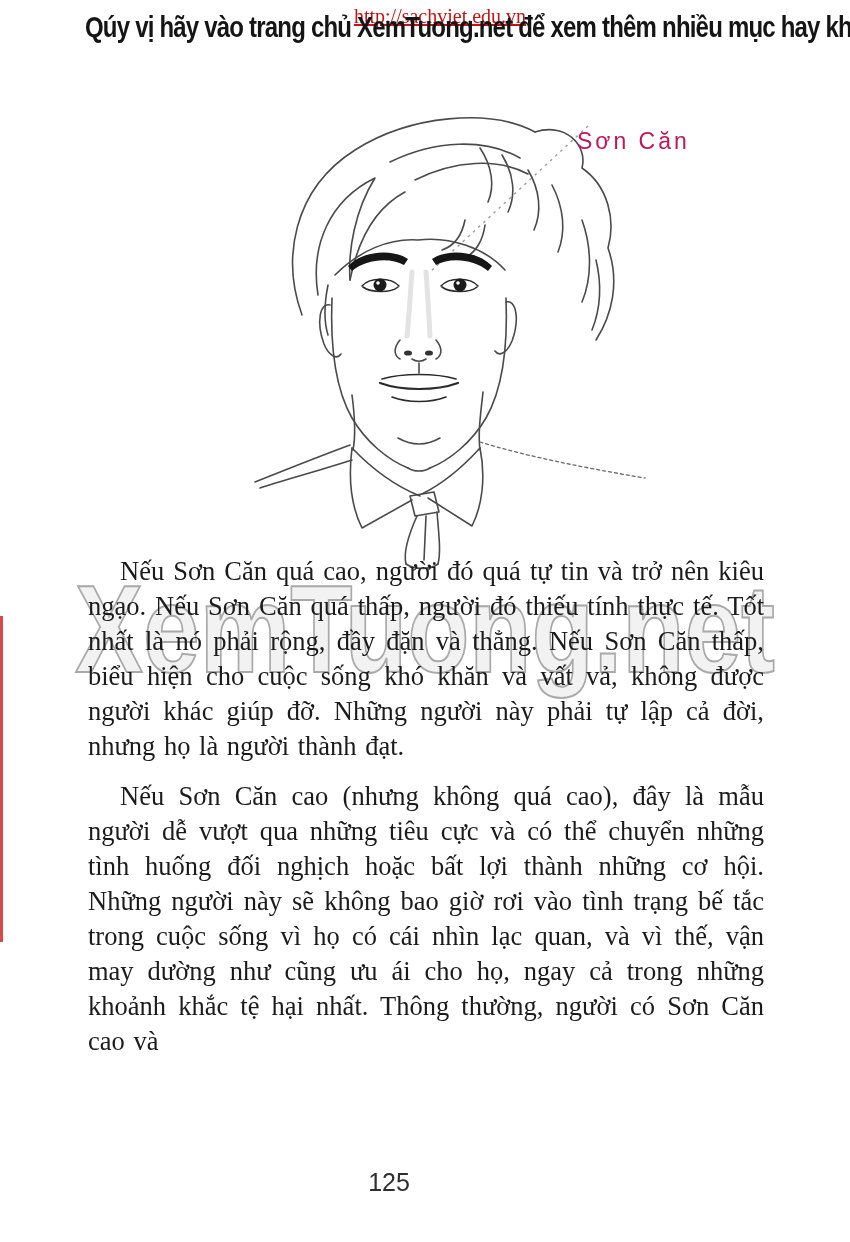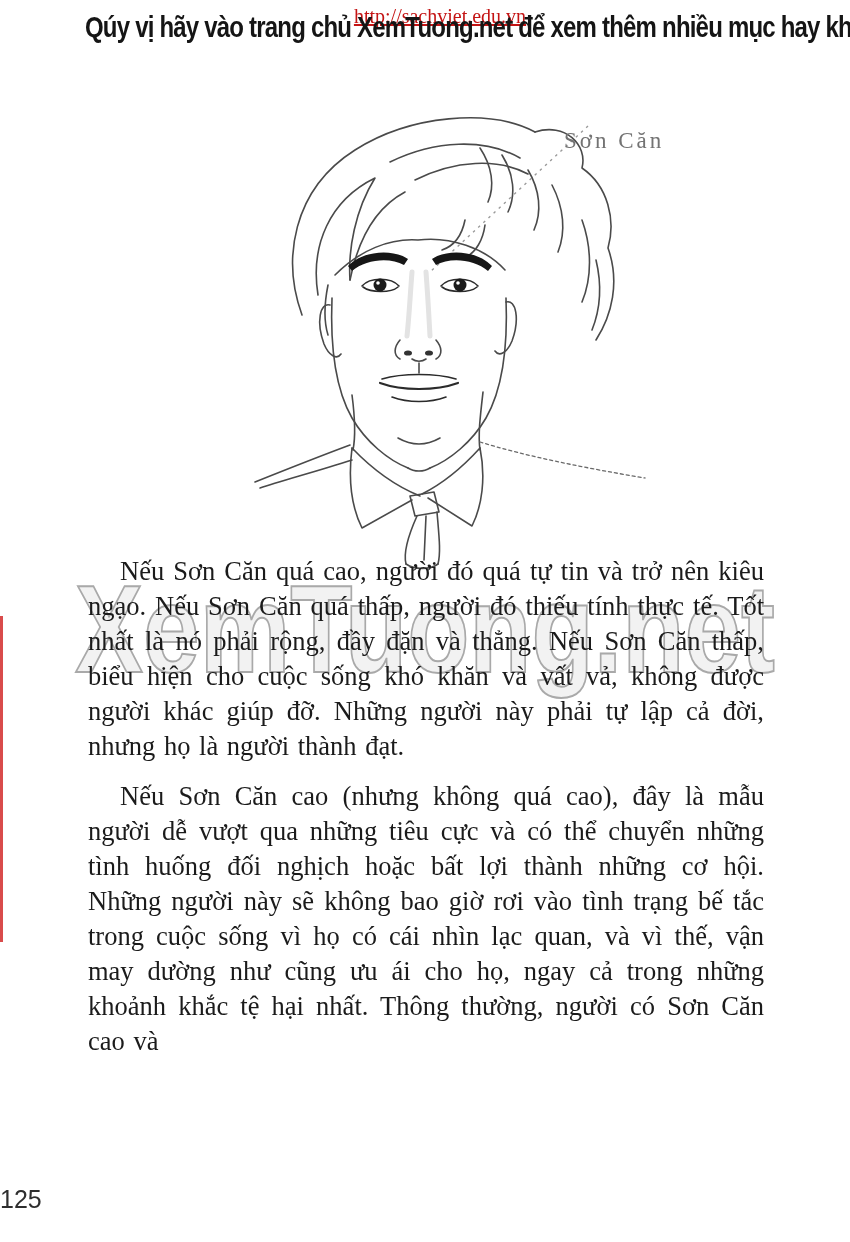--- a/index.html
+++ b/index.html
@@ -28,47 +28,47 @@
     letter-spacing:-1px;
     color:#151515;
     transform:scaleX(0.80);
     transform-origin:center top;
     z-index:2;
     white-space:nowrap;
   }
   
   .figure-svg{position:absolute;left:240px;top:100px;width:460px;height:470px;z-index:2;}
   .figure-label{
-    position:absolute;left:564px;top:128px;
-    font-family:Liberation Serif, serif;
+    position:absolute;left:577px;top:128px;
+    font-family:Liberation Sans, sans-serif;
     font-size:23px;letter-spacing:3px;
-    color:#737373;z-index:3;white-space:nowrap;
+    color:#be185d;z-index:3;white-space:nowrap;
   }
   
   .watermark{position:absolute;left:62px;top:552px;width:726px;height:158px;z-index:1;}
   
   .bodytext{
     position:absolute;left:88px;top:554px;width:676px;
     font-size:26.5px;line-height:35px;
     color:#1b1b1b;
     text-align:justify;
     word-spacing:2px;
     z-index:2;
   }
   .bodytext p{margin:0 0 15px 0;text-indent:32px;}
   
   .red-edge-mark{
     position:absolute;left:0;top:616px;width:3px;height:326px;
     z-index:3;
   }
   .page-number{
     position:absolute;left:0;top:1168px;width:778px;
-    text-align:left;
+    text-align:center;
     font-family:"Liberation Sans","DejaVu Sans",sans-serif;
-    font-size:25px;color:#2e2e2e;z-index:2;margin-top:17px;
+    font-size:25px;color:#2e2e2e;z-index:2;
   }
   svg .stroke{fill:none;stroke:#4a4a4a;stroke-width:1.6;stroke-linecap:round;stroke-linejoin:round;}
   svg .soft{fill:none;stroke:#e3e3e3;stroke-width:5;stroke-linecap:round;}
   svg .dark-fill{fill:#161616;stroke:none;}
   svg .thin{fill:none;stroke:#2b2b2b;stroke-width:1.6;stroke-linecap:round;}
   svg .pointer{fill:none;stroke:#9a9a9a;stroke-width:1.4;stroke-dasharray:2.5 4.5;}
   svg .sketch{fill:none;stroke:#6a6a6a;stroke-width:1.3;stroke-dasharray:3 3;stroke-linecap:round;}
 </style>
 </head>
 <body>

